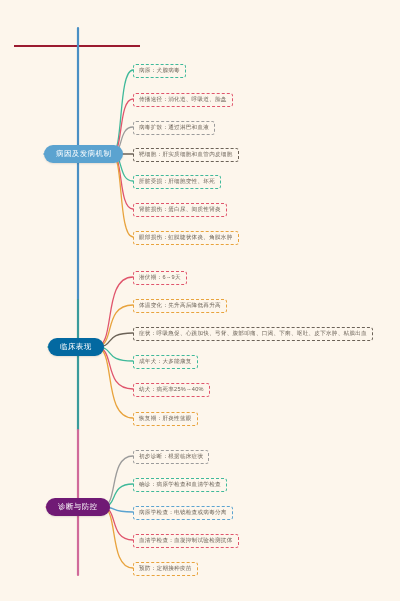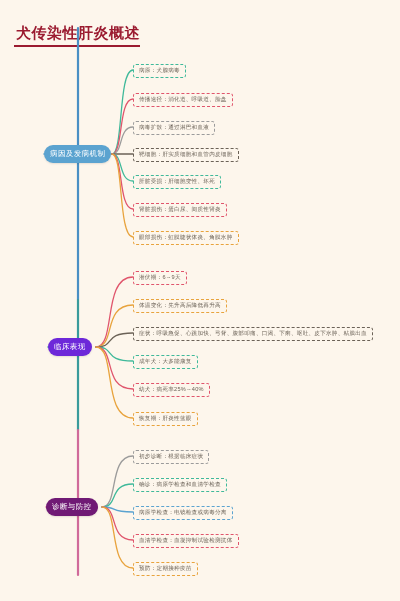--- a/index.html
+++ b/index.html
@@ -27,21 +27,21 @@
     left:14px;top:45px;
     width:126px;height:2px;
     background:#9b1b30;
   }
 
   .branch-node{
     position:absolute;
     border-radius:9px;
     color:#ffffff;
     font-size:7.5px;
-    padding:4px 6px;
+    padding:4px 12px;
     white-space:nowrap;
     box-shadow:0 1px 2px rgba(0,0,0,0.10);
     letter-spacing:0.4px;
   }
 
   .leaf{
     position:absolute;
     border:1px dashed #cccccc;
     border-radius:3px;
     background:transparent;
@@ -51,21 +51,20 @@
     white-space:nowrap;
     letter-spacing:0.25px;
     line-height:1;
   }
 </style>
 </head>
 <body style="background: rgb(253, 246, 236);">
 
 <div id="canvas">
 
-  <div class="title">犬传染性肝炎概述</div>
   <div class="title-underline"></div>
 
   <svg class="wires" id="wires">
       <path d="M78 28 L78 300" stroke="#4a8fc4" stroke-width="2.2" fill="none" stroke-linecap="round"></path>
       <path d="M78 300 L78 430" stroke="#3a9b9b" stroke-width="2.2" fill="none" stroke-linecap="round"></path>
       <path d="M78 430 L78 575" stroke="#d06a9a" stroke-width="2.2" fill="none" stroke-linecap="round"></path>
       <path d="M78 154 L44 154" stroke="#5ba3d0" stroke-width="1.6" fill="none" stroke-linecap="round"></path>
       <path d="M112 154 C123.55 154 118 70 133 70" stroke="#3fb99a" stroke-width="1.3" fill="none" stroke-linecap="round"></path>
       <path d="M112 154 C123.55 154 118 99 133 99" stroke="#e0556c" stroke-width="1.3" fill="none" stroke-linecap="round"></path>
       <path d="M112 154 C123.55 154 118 127 133 127" stroke="#9b9b9b" stroke-width="1.3" fill="none" stroke-linecap="round"></path>
@@ -90,21 +89,21 @@
 
   <div id="nodes">
       <div class="branch-node" style="left: 44px; top: 145px; background: rgb(91, 163, 208);"><span>病因及发病机制</span></div>
       <div class="leaf" style="left: 133px; top: 64px; border-color: rgb(63, 185, 154); color: rgb(107, 98, 87);"><span>病原：犬腺病毒</span></div>
       <div class="leaf" style="left: 133px; top: 93px; border-color: rgb(224, 85, 108); color: rgb(107, 98, 87);"><span>传播途径：消化道、呼吸道、胎盘</span></div>
       <div class="leaf" style="left: 133px; top: 121px; border-color: rgb(155, 155, 155); color: rgb(107, 98, 87);"><span>病毒扩散：通过淋巴和血液</span></div>
       <div class="leaf" style="left: 133px; top: 148px; border-color: rgb(107, 98, 87); color: rgb(107, 98, 87);"><span>靶细胞：肝实质细胞和血管内皮细胞</span></div>
       <div class="leaf" style="left: 133px; top: 175px; border-color: rgb(63, 185, 154); color: rgb(107, 98, 87);"><span>肝脏受损：肝细胞变性、坏死</span></div>
       <div class="leaf" style="left: 133px; top: 203px; border-color: rgb(224, 85, 108); color: rgb(107, 98, 87);"><span>肾脏损伤：蛋白尿、间质性肾炎</span></div>
       <div class="leaf" style="left: 133px; top: 231px; border-color: rgb(232, 163, 61); color: rgb(107, 98, 87);"><span>眼部损伤：虹膜睫状体炎、角膜水肿</span></div>
-      <div class="branch-node" style="left: 48px; top: 338px; background: #6d28d9;"><span>临床表现</span></div>
+      <div class="branch-node" style="left: 48px; top: 338px; background: #0369a1;"><span>临床表现</span></div>
       <div class="leaf" style="left: 133px; top: 271px; border-color: rgb(224, 85, 108); color: rgb(107, 98, 87);"><span>潜伏期：6～9天</span></div>
       <div class="leaf" style="left: 133px; top: 299px; border-color: rgb(232, 163, 61); color: rgb(107, 98, 87);"><span>体温变化：先升高后降低再升高</span></div>
       <div class="leaf" style="left: 133px; top: 327px; border-color: rgb(107, 98, 87); color: rgb(107, 98, 87);"><span>症状：呼吸急促、心跳加快、弓背、腹部叩痛、口渴、下痢、呕吐、皮下水肿、粘膜出血</span></div>
       <div class="leaf" style="left: 133px; top: 355px; border-color: rgb(63, 185, 154); color: rgb(107, 98, 87);"><span>成年犬：大多能康复</span></div>
       <div class="leaf" style="left: 133px; top: 383px; border-color: rgb(224, 85, 108); color: rgb(107, 98, 87);"><span>幼犬：病死率25%～40%</span></div>
       <div class="leaf" style="left: 133px; top: 412px; border-color: rgb(232, 163, 61); color: rgb(107, 98, 87);"><span>恢复期：肝炎性蓝眼</span></div>
       <div class="branch-node" style="left: 46px; top: 498px; background: #701a75;"><span>诊断与防控</span></div>
       <div class="leaf" style="left: 133px; top: 450px; border-color: rgb(155, 155, 155); color: rgb(107, 98, 87);"><span>初步诊断：根据临床症状</span></div>
       <div class="leaf" style="left: 133px; top: 478px; border-color: rgb(63, 185, 154); color: rgb(107, 98, 87);"><span>确诊：病原学检查和血清学检查</span></div>
       <div class="leaf" style="left: 133px; top: 506px; border-color: rgb(91, 163, 208); color: rgb(107, 98, 87);"><span>病原学检查：电镜检查或病毒分离</span></div>

